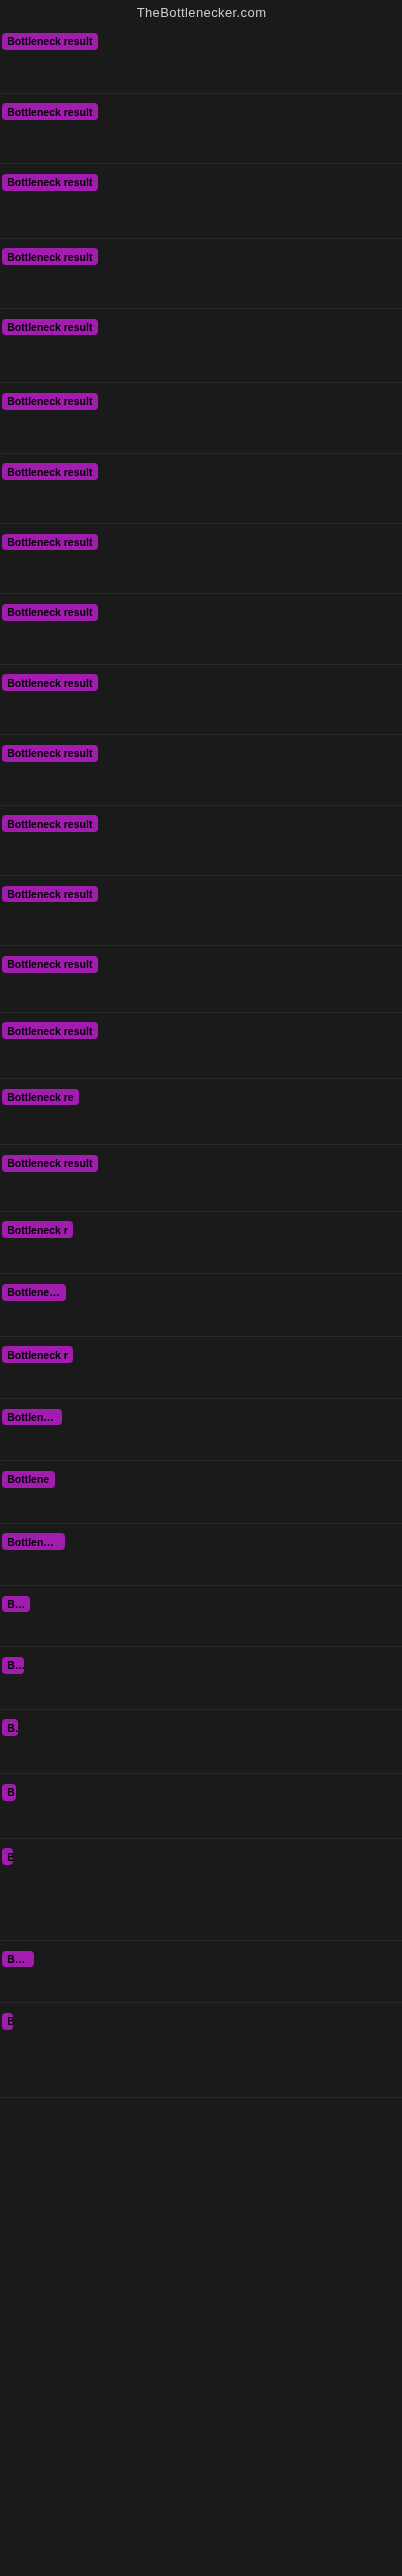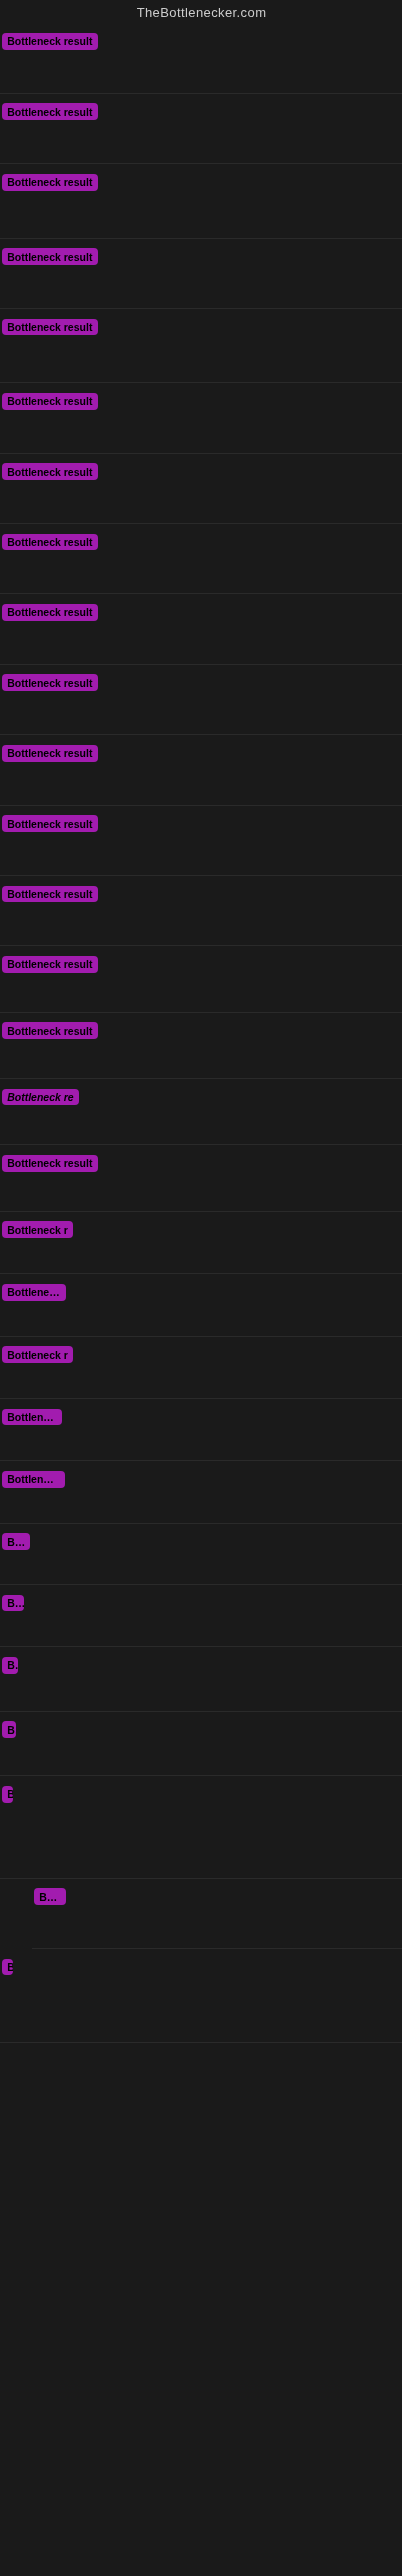--- a/index.html
+++ b/index.html
@@ -52,21 +52,21 @@
     .item-6 .bottleneck-badge { max-width: 118px; }
     .item-7 .bottleneck-badge { max-width: 121px; }
     .item-8 .bottleneck-badge { max-width: 119px; }
     .item-9 .bottleneck-badge { max-width: 117px; }
     .item-10 .bottleneck-badge { max-width: 116px; }
     .item-11 .bottleneck-badge { max-width: 119px; }
     .item-12 .bottleneck-badge { max-width: 118px; }
     .item-13 .bottleneck-badge { max-width: 116px; }
     .item-14 .bottleneck-badge { max-width: 114px; }
     .item-15 .bottleneck-badge { max-width: 113px; }
-    .item-16 .bottleneck-badge { max-width: 81px; font-style: italic; }
+    .item-16 .bottleneck-badge { max-width: 81px; }
     .item-17 .bottleneck-badge { max-width: 111px; }
     .item-18 .bottleneck-badge { max-width: 76px; }
     .item-19 .bottleneck-badge { max-width: 64px; }
     .item-20 .bottleneck-badge { max-width: 72px; }
     .item-21 .bottleneck-badge { max-width: 60px; }
     .item-22 .bottleneck-badge { max-width: 81px; }
     .item-23 .bottleneck-badge { max-width: 58px; }
     .item-24 .bottleneck-badge { max-width: 63px; }
     .item-25 .bottleneck-badge { max-width: 28px; text-align: center; }
     .item-26 .bottleneck-badge { max-width: 22.5px; }
@@ -98,23 +98,24 @@
     <div class="bottleneck-item item-12" style="padding-bottom: 40px;"><span class="bottleneck-badge">Bottleneck result</span></div>
     <div class="bottleneck-item item-13" style="padding-bottom: 40px;"><span class="bottleneck-badge">Bottleneck result</span></div>
     <div class="bottleneck-item item-14" style="padding-bottom: 36px;"><span class="bottleneck-badge">Bottleneck result</span></div>
     <div class="bottleneck-item item-15" style="padding-bottom: 36px;"><span class="bottleneck-badge">Bottleneck result</span></div>
     <div class="bottleneck-item item-16" style="padding-bottom: 36px;"><span class="bottleneck-badge">Bottleneck re</span></div>
     <div class="bottleneck-item item-17" style="padding-bottom: 36px;"><span class="bottleneck-badge">Bottleneck result</span></div>
     <div class="bottleneck-item item-18" style="padding-bottom: 32px;"><span class="bottleneck-badge">Bottleneck r</span></div>
     <div class="bottleneck-item item-19" style="padding-bottom: 32px;"><span class="bottleneck-badge">Bottleneck</span></div>
     <div class="bottleneck-item item-20" style="padding-bottom: 32px;"><span class="bottleneck-badge">Bottleneck r</span></div>
     <div class="bottleneck-item item-21" style="padding-bottom: 32px;"><span class="bottleneck-badge">Bottleneck</span></div>
+    <div class="bottleneck-item item-23" style="padding-bottom: 32px;"><span class="bottleneck-badge">Bottlene</span></div>
     <div class="bottleneck-item item-24" style="padding-bottom: 32px;"><span class="bottleneck-badge">Bottleneck</span></div>
     <div class="bottleneck-item item-25" style="padding-bottom: 31px;"><span class="bottleneck-badge">Bot</span></div>
     <div class="bottleneck-item item-26" style="padding-bottom: 32px;"><span class="bottleneck-badge">Bo</span></div>
     <div class="bottleneck-item item-27" style="padding-bottom: 34px;"><span class="bottleneck-badge">B</span></div>
     <div class="bottleneck-item item-28" style="padding-bottom: 34px;"><span class="bottleneck-badge">B</span></div>
     <div class="bottleneck-item item-29" style="padding-bottom: 72px;"><span class="bottleneck-badge">B</span></div>
-    <div class="bottleneck-item item-30" style="padding-bottom: 40px; margin-left: 32px;"><span class="bottleneck-badge">Bottl</span></div>
+    <div class="bottleneck-item item-30" style="padding-bottom: 32px;"><span class="bottleneck-badge">Bottl</span></div>
     <div class="bottleneck-item item-31" style="padding-bottom: 64px;"><span class="bottleneck-badge">B</span></div>
     <div style="height: 242px;"></div>
   </div>
 
 
 </body></html>

